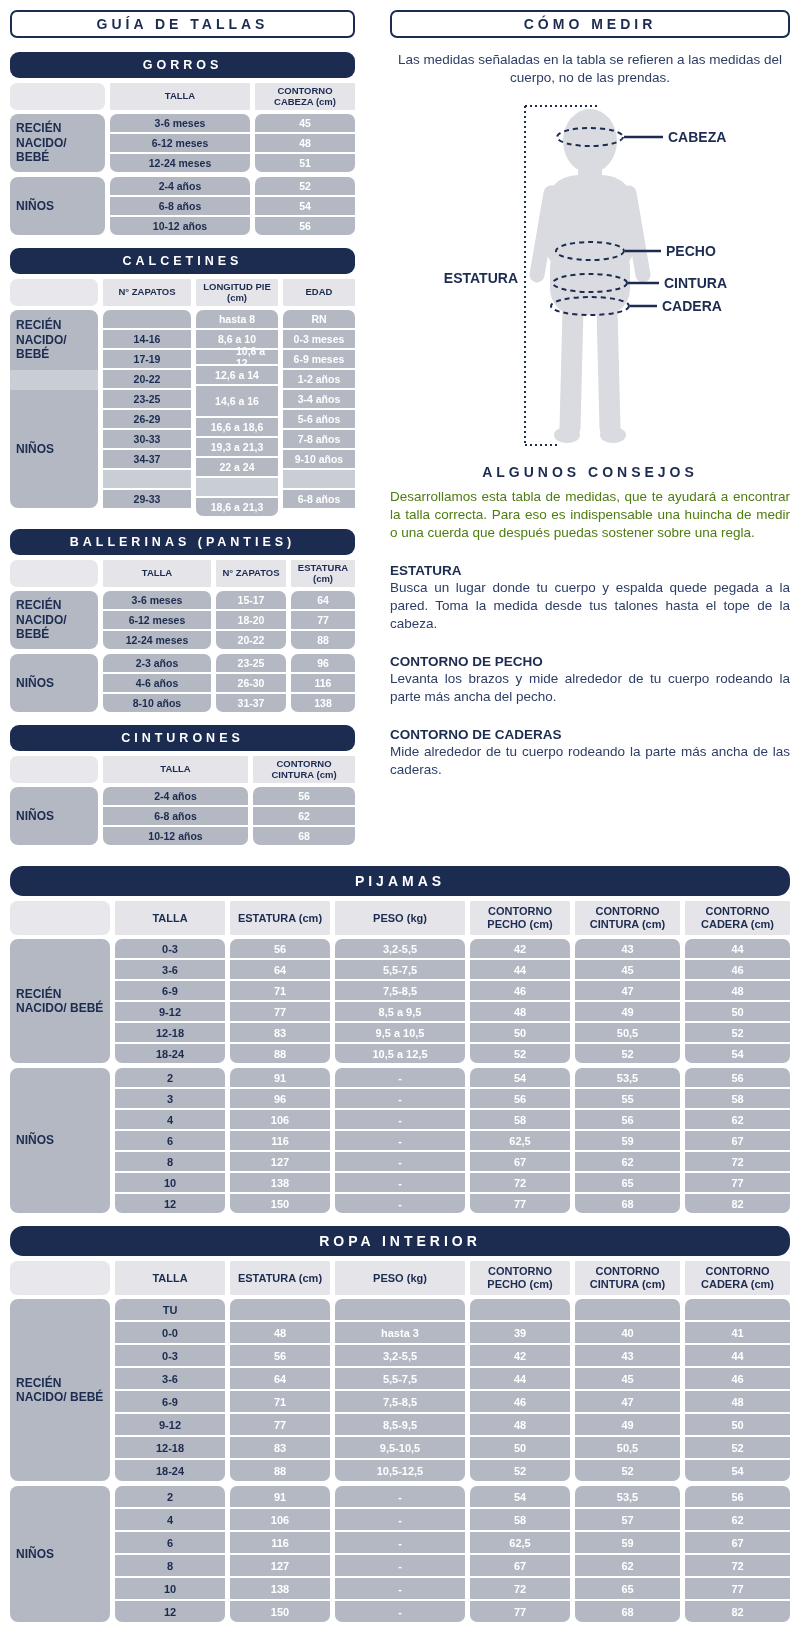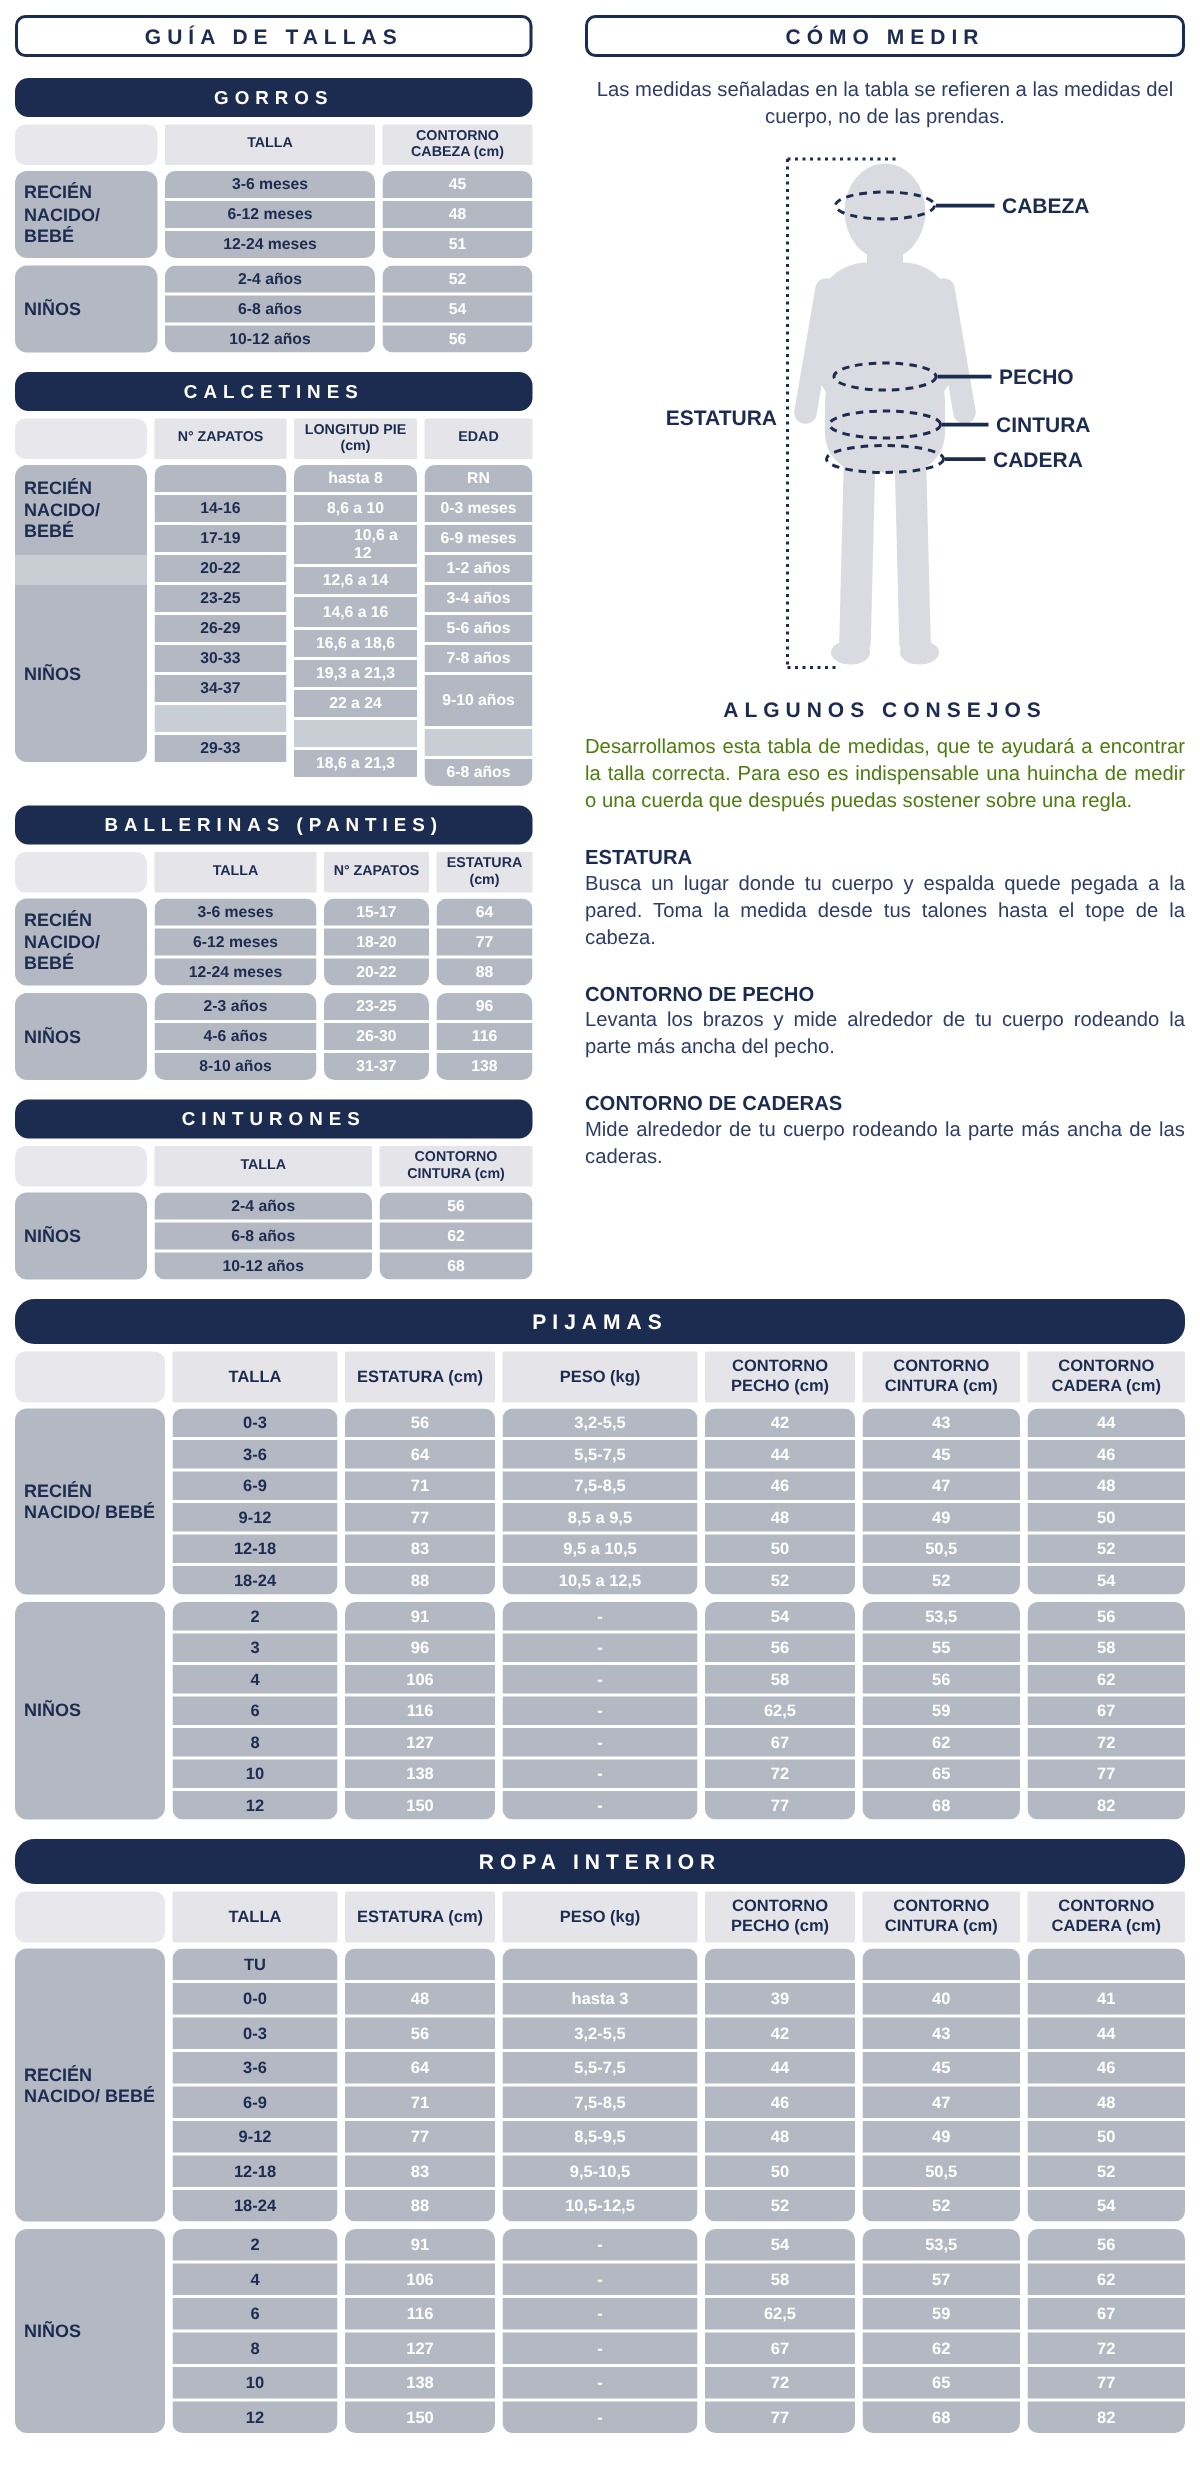--- a/index.html
+++ b/index.html
@@ -141,38 +141,38 @@
             <div class="cell key" style="height: 18px;">23-25</div>
             <div class="cell key" style="height: 18px;">26-29</div>
             <div class="cell key" style="height: 18px;">30-33</div>
             <div class="cell key" style="height: 18px;">34-37</div>
             <div class="cell key muted" style="height: 18px;"></div>
             <div class="cell key" style="height: 18px;">29-33</div>
           </div>
           <div class="colstack">
             <div class="cell" style="height: 18px;">hasta 8</div>
             <div class="cell" style="height: 18px;">8,6 a 10</div>
-            <div class="cell" style="height: 26px; padding-left: 40px;">10,6 a 12</div>
+            <div class="cell" style="height: 14px; padding-left: 40px;">10,6 a 12</div>
             <div class="cell" style="height: 18px;">12,6 a 14</div>
-            <div class="cell" style="height: 20px;">14,6 a 16</div>
+            <div class="cell" style="height: 30px;">14,6 a 16</div>
             <div class="cell" style="height: 18px;">16,6 a 18,6</div>
             <div class="cell" style="height: 18px;">19,3 a 21,3</div>
             <div class="cell" style="height: 18px;">22 a 24</div>
             <div class="cell muted" style="height: 18px;"></div>
             <div class="cell" style="height: 18px;">18,6 a 21,3</div>
           </div>
           <div class="colstack">
             <div class="cell" style="height: 18px;">RN</div>
             <div class="cell" style="height: 18px;">0-3 meses</div>
             <div class="cell" style="height: 18px;">6-9 meses</div>
             <div class="cell" style="height: 18px;">1-2 años</div>
             <div class="cell" style="height: 18px;">3-4 años</div>
             <div class="cell" style="height: 18px;">5-6 años</div>
             <div class="cell" style="height: 18px;">7-8 años</div>
-            <div class="cell" style="height: 34px;">9-10 años</div>
+            <div class="cell" style="height: 18px;">9-10 años</div>
             <div class="cell muted" style="height: 18px;"></div>
             <div class="cell" style="height: 18px;">6-8 años</div>
           </div>
         </div>
       </div>
       <div class="tbl">
         <div class="bar">BALLERINAS (PANTIES)</div>
         <div class="hdr-row" style="grid-template-columns: 88px 108px 70px 64px;">
           <div class="corner"></div>
           <div class="colhead">TALLA</div>

